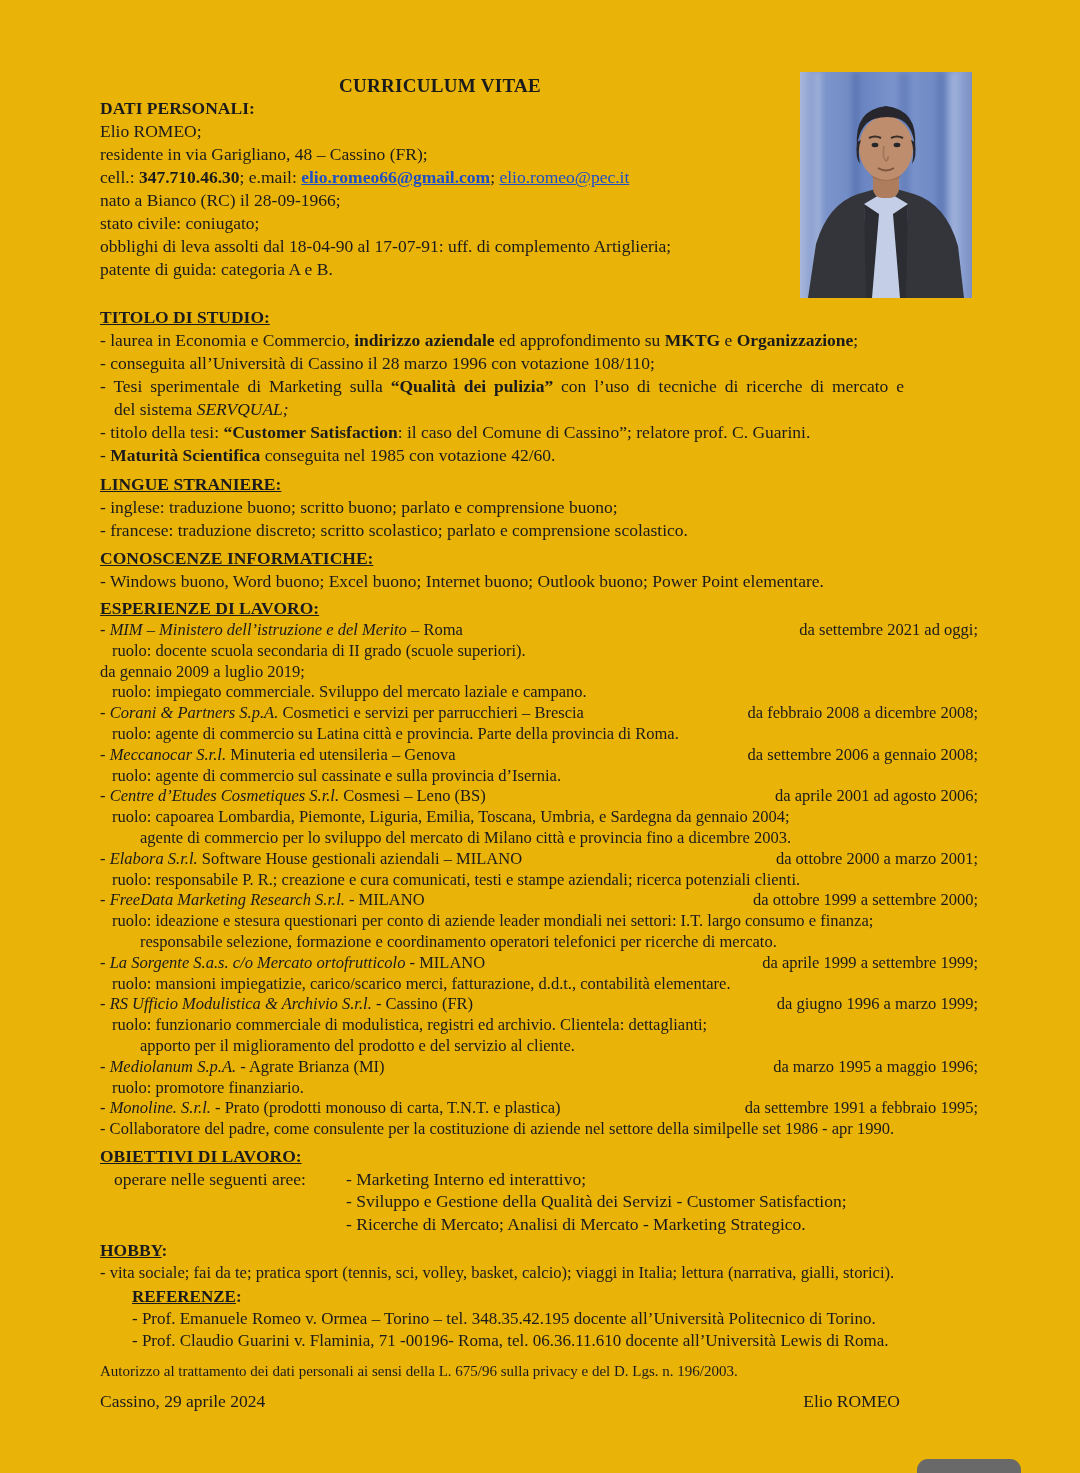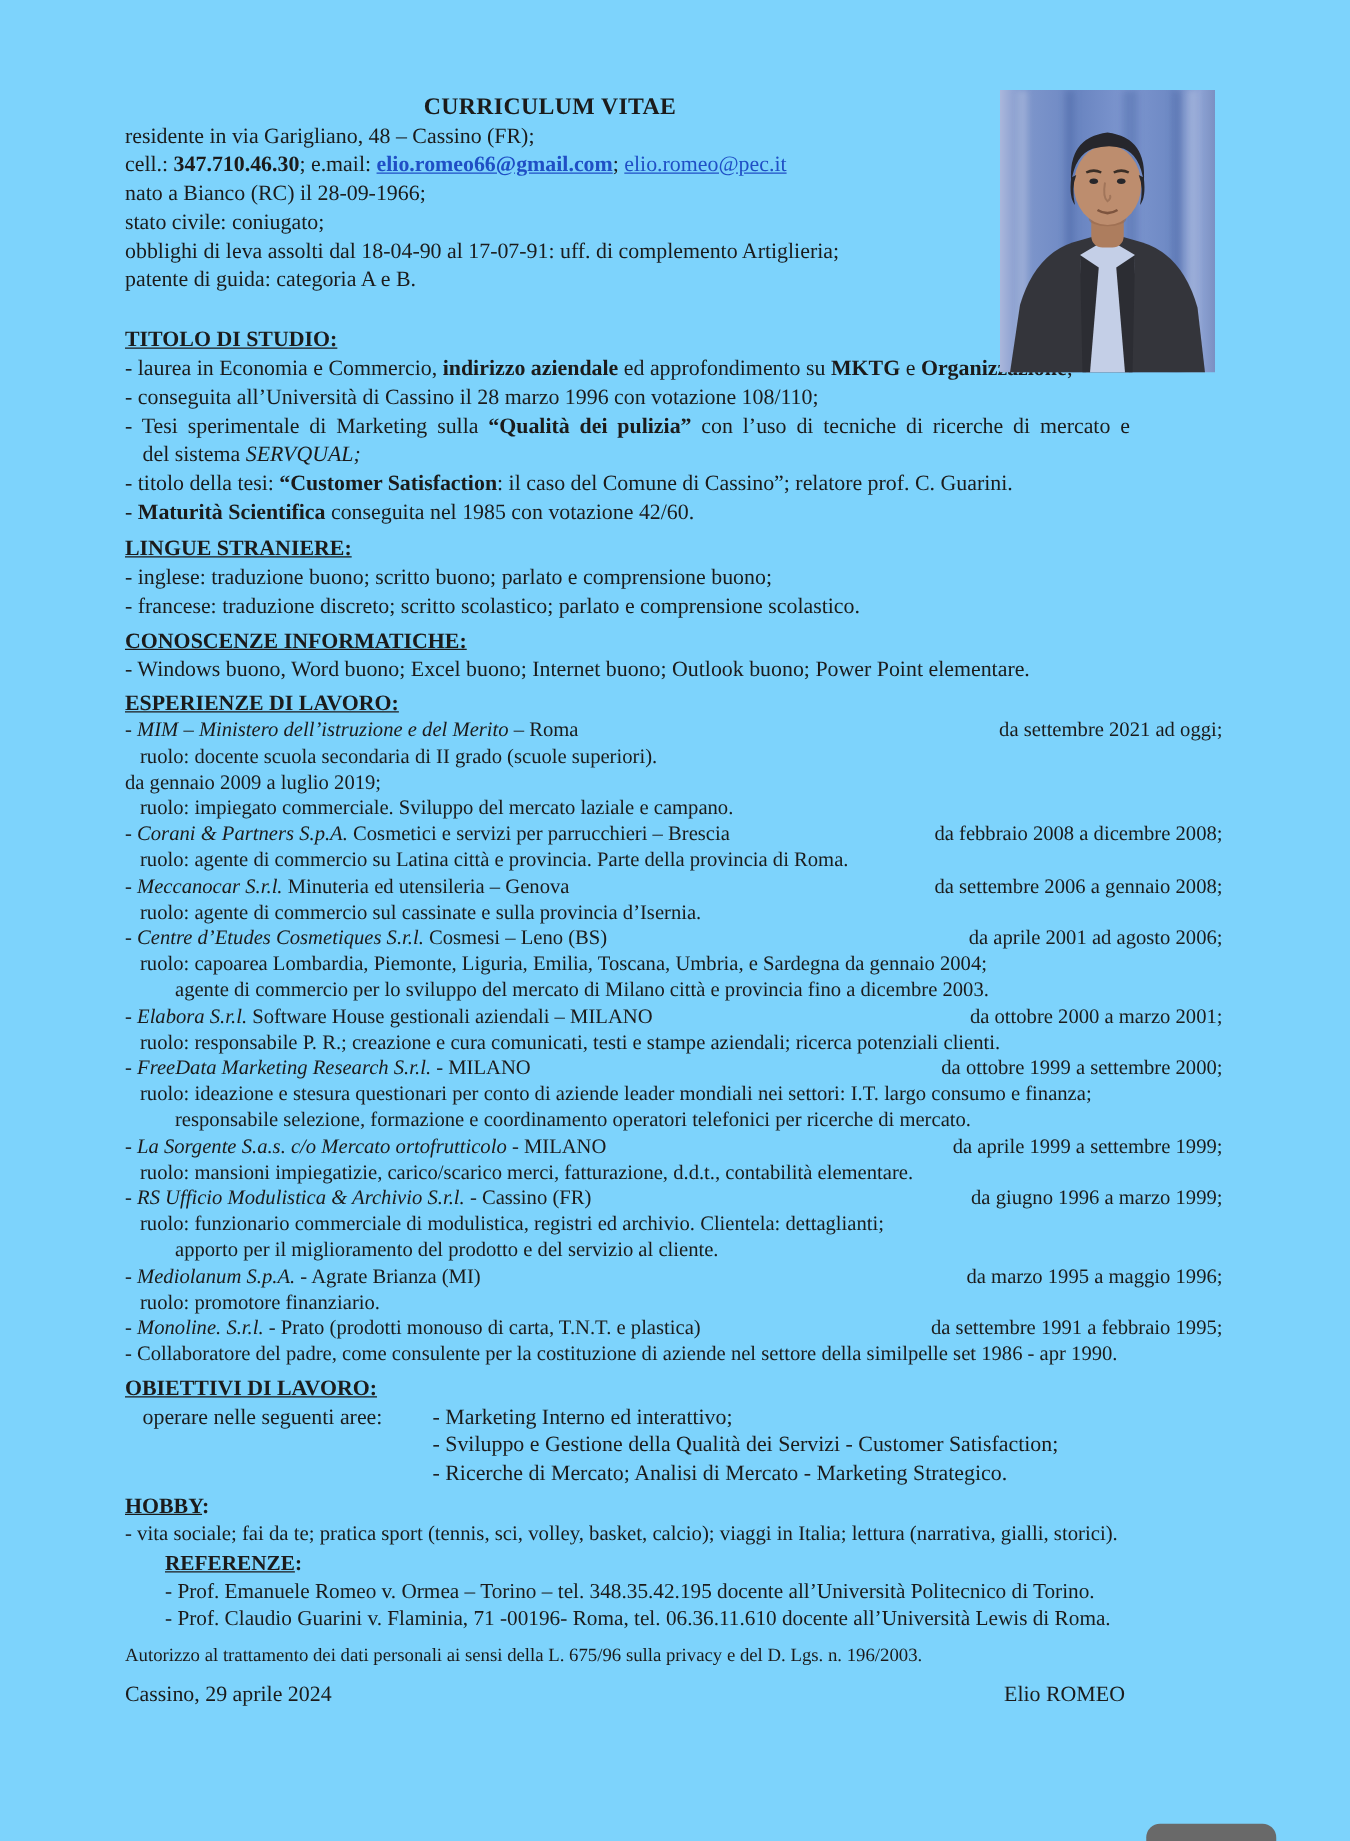--- a/index.html
+++ b/index.html
@@ -1,17 +1,17 @@
 <!DOCTYPE html>
 <html><head>
 <meta charset="utf-8">
 <style>
   html,body { margin:0; padding:0; background:#ffffff; }
   .page {
-    position:relative; width:1080px; height:1473px; background:#7dd3fc;
+    position:relative; width:1080px; height:1473px; background:#eab308;
     font-family:"Liberation Serif", serif; color:#1b1b1b; font-size:17.5px;
     box-sizing:border-box; padding:74px 102px 0 100px; overflow:hidden;
   }
   .title { width:680px; text-align:center; font-weight:bold; font-size:19px; line-height:23px; letter-spacing:0.3px; }
   .h { font-weight:bold; }
   .hu { text-decoration:underline; }
   .line { line-height:23px; }
   .b { font-weight:bold; }
   .it { font-style:italic; }
   a.lnk { color:#1f4fc5; text-decoration:underline; cursor:pointer; }
@@ -97,20 +97,22 @@
       <ellipse cx="75" cy="73" rx="3.4" ry="2.2" fill="#26262a"></ellipse>
       <ellipse cx="97" cy="73" rx="3.4" ry="2.2" fill="#26262a"></ellipse>
       <path d="M69 66 Q75 63 81 66" stroke="#3a2e26" stroke-width="2" fill="none"></path>
       <path d="M91 66 Q97 63 103 66" stroke="#3a2e26" stroke-width="2" fill="none"></path>
       <path d="M84 74 Q82 86 86 89 Q89 87 88 84" stroke="#a1755a" stroke-width="1.6" fill="none"></path>
       <path d="M78 96 Q86 101 94 96" stroke="#7d543e" stroke-width="2" fill="none"></path>
     </svg>
   </div>
 
   <div>
+    <div class="h line">DATI PERSONALI:</div>
+    <div class="line">Elio ROMEO;</div>
     <div class="line">residente in via Garigliano, 48 – Cassino (FR);</div>
     <div class="line"><span>cell.:  </span><span class="b">347.710.46.30</span><span>; e.mail: </span><a class="lnk b">elio.romeo66@gmail.com</a><span>; </span><a class="lnk">elio.romeo@pec.it</a></div>
     <div class="line">nato a Bianco (RC) il 28-09-1966;</div>
     <div class="line">stato civile: coniugato;</div>
     <div class="line">obblighi di leva assolti dal 18-04-90 al 17-07-91: uff. di complemento Artiglieria;</div>
     <div class="line">patente di guida: categoria A e B.</div>
   </div>
 
   <div class="sec-titolo">
     <div class="h hu line">TITOLO DI STUDIO:</div>

